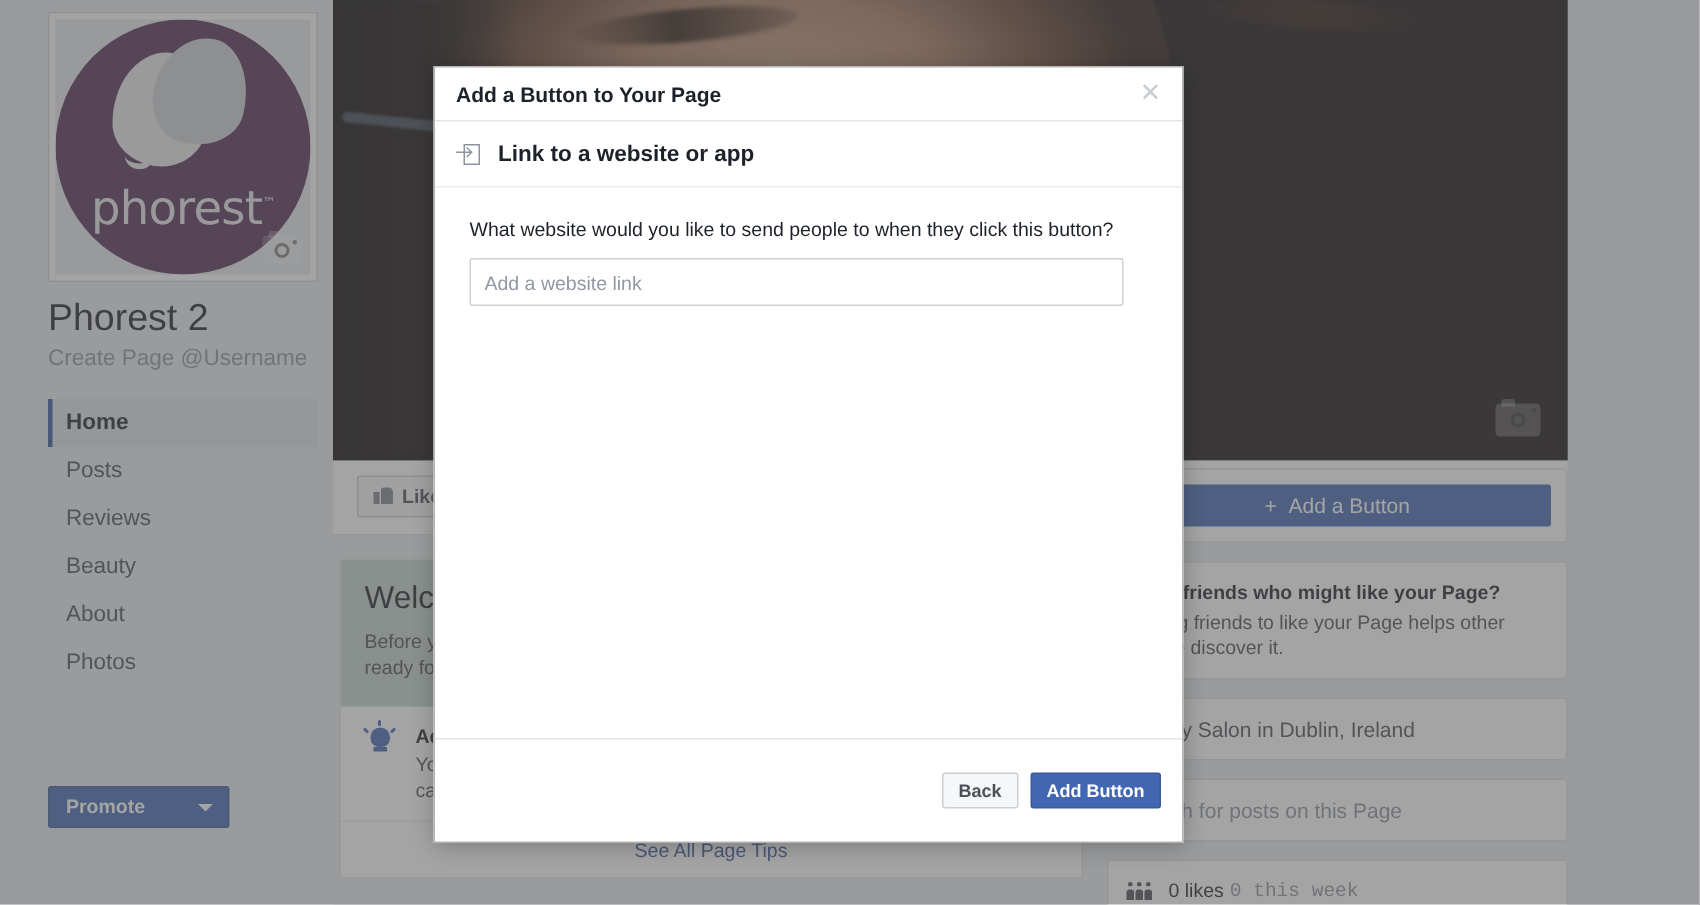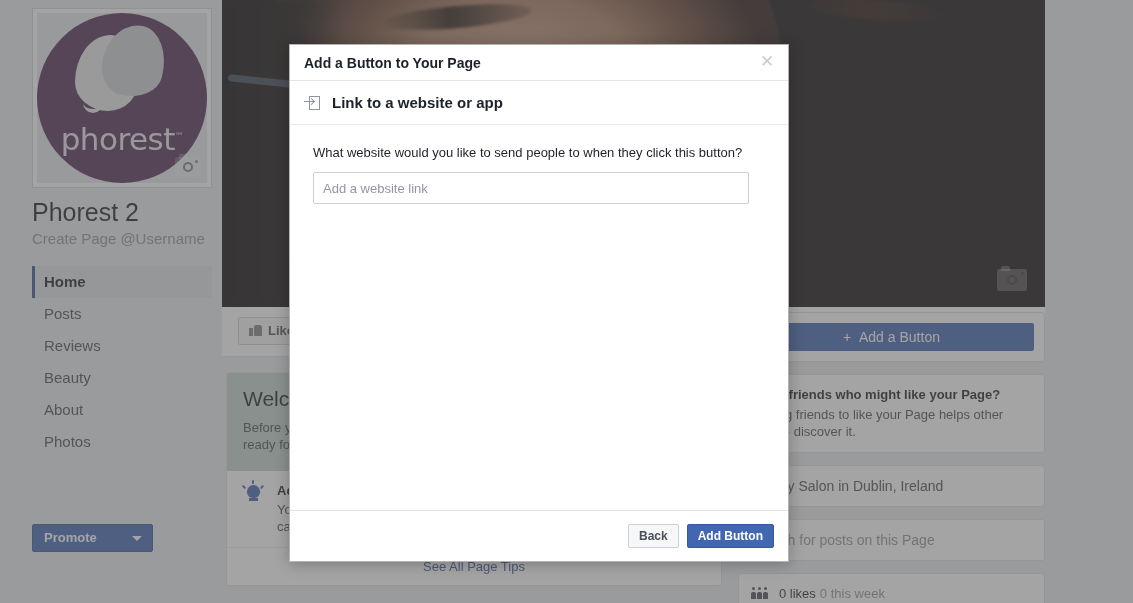--- a/index.html
+++ b/index.html
@@ -388,21 +388,21 @@
     color: #4b4f56;
     line-height: 17px;
   }
   .card-line {
     font-size: 14px;
     color: #4b4f56;
   }
   .search-row { color: #8d949e; font-size: 14px; }
   .likes-row {
     display: flex;
-    align-items: flex-start;
+    align-items: center;
     font-size: 13px;
   }
   .people-icon {
     width: 18px; height: 13px;
     margin-right: 10px;
     position: relative;
     flex: 0 0 18px;
   }
   .people-icon span {
     position: absolute;
@@ -413,21 +413,21 @@
   }
   .people-icon span::before {
     content: "";
     position: absolute;
     left: 1px; top: -5px;
     width: 3px; height: 3px;
     border-radius: 50%;
     background: #4b4f56;
   }
   .likes-strong { color: #1d2129; font-weight: normal; }
-  .likes-muted { color: #90949c; margin-left: 4px; }
+  .likes-muted { color: #90949c; margin-left: 4px; font-family: Liberation Mono, monospace; }
 
   
   #overlay {
     position: absolute;
     inset: 0;
     background: rgba(90,90,90,0.55);
   }
   #modal {
     position: absolute;
     left: 289px; top: 44px;
@@ -515,21 +515,21 @@
     border-radius: 2px;
     padding: 0 9px;
     font-size: 13px;
     color: #1d2129;
     font-family: "Liberation Sans", sans-serif;
     outline: none;
   }
   .modal-input::placeholder { color: #9197a3; }
   .modal-footer {
     border-top: 1px solid #e5e5e5;
-    height: 51px;
+    height: 69px;
     display: flex;
     align-items: center;
     justify-content: flex-end;
     padding-right: 14px;
     gap: 8px;
   }
   .btn {
     height: 24px;
     border-radius: 2px;
     font-size: 12px;

